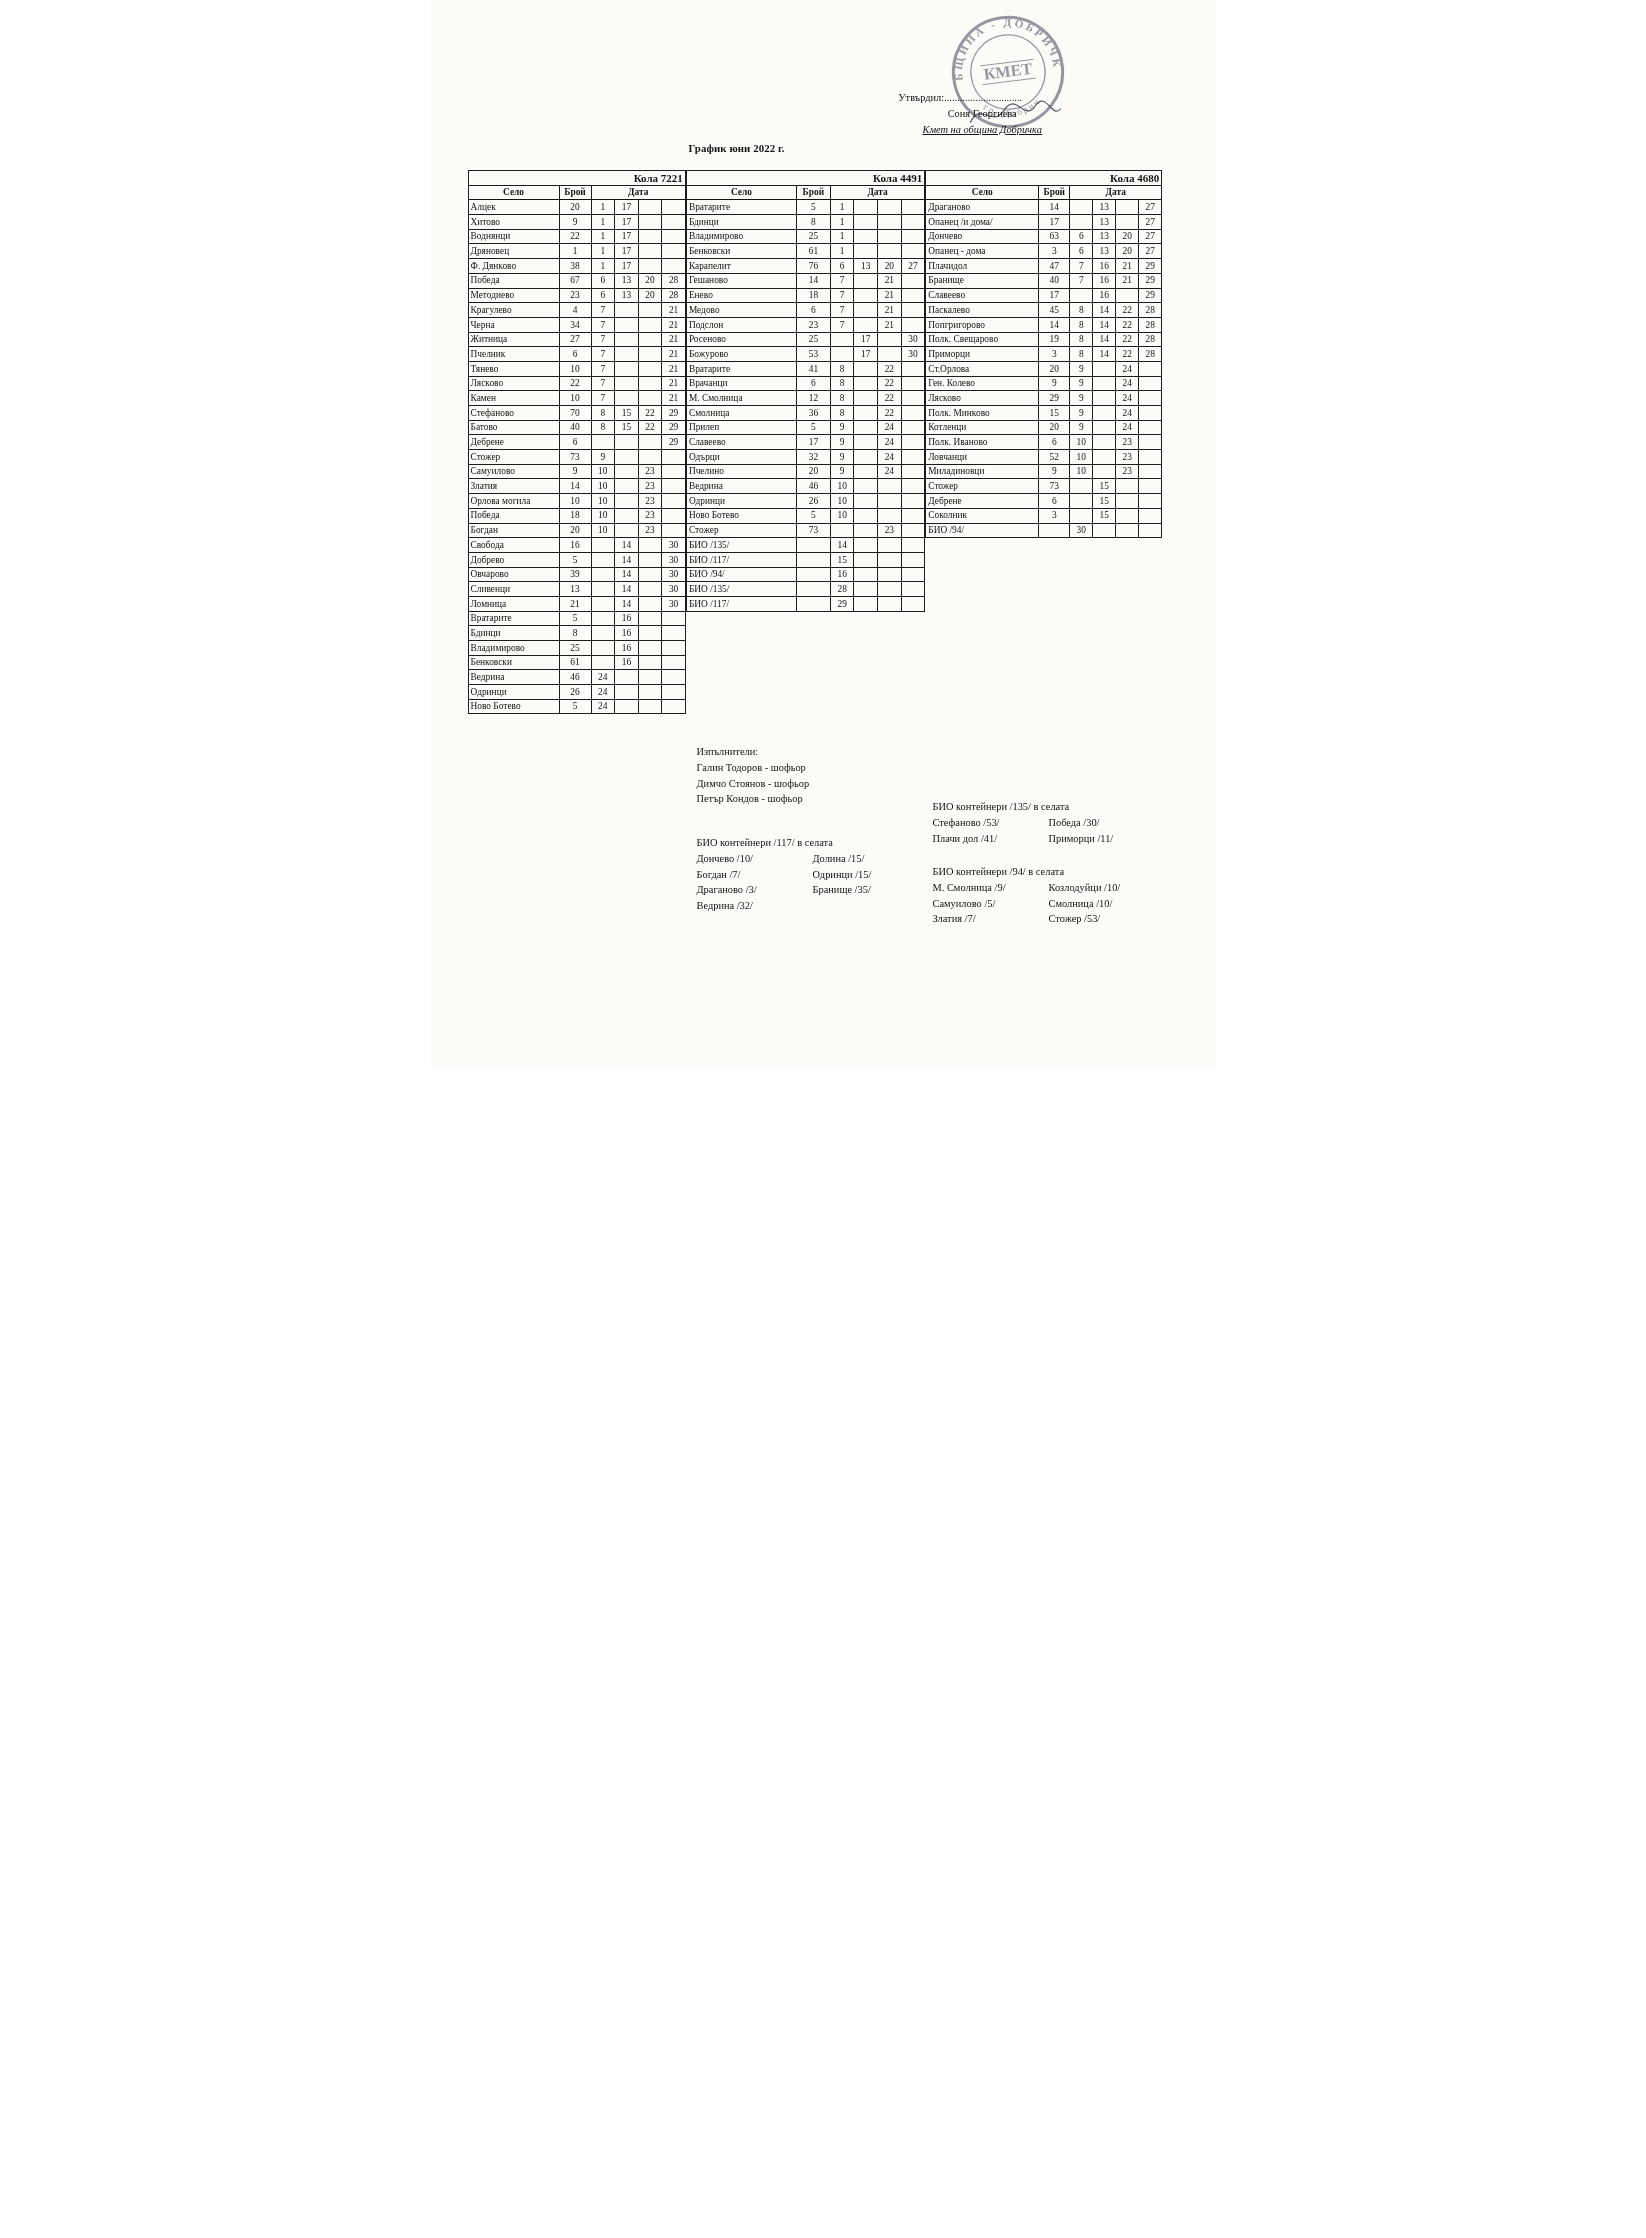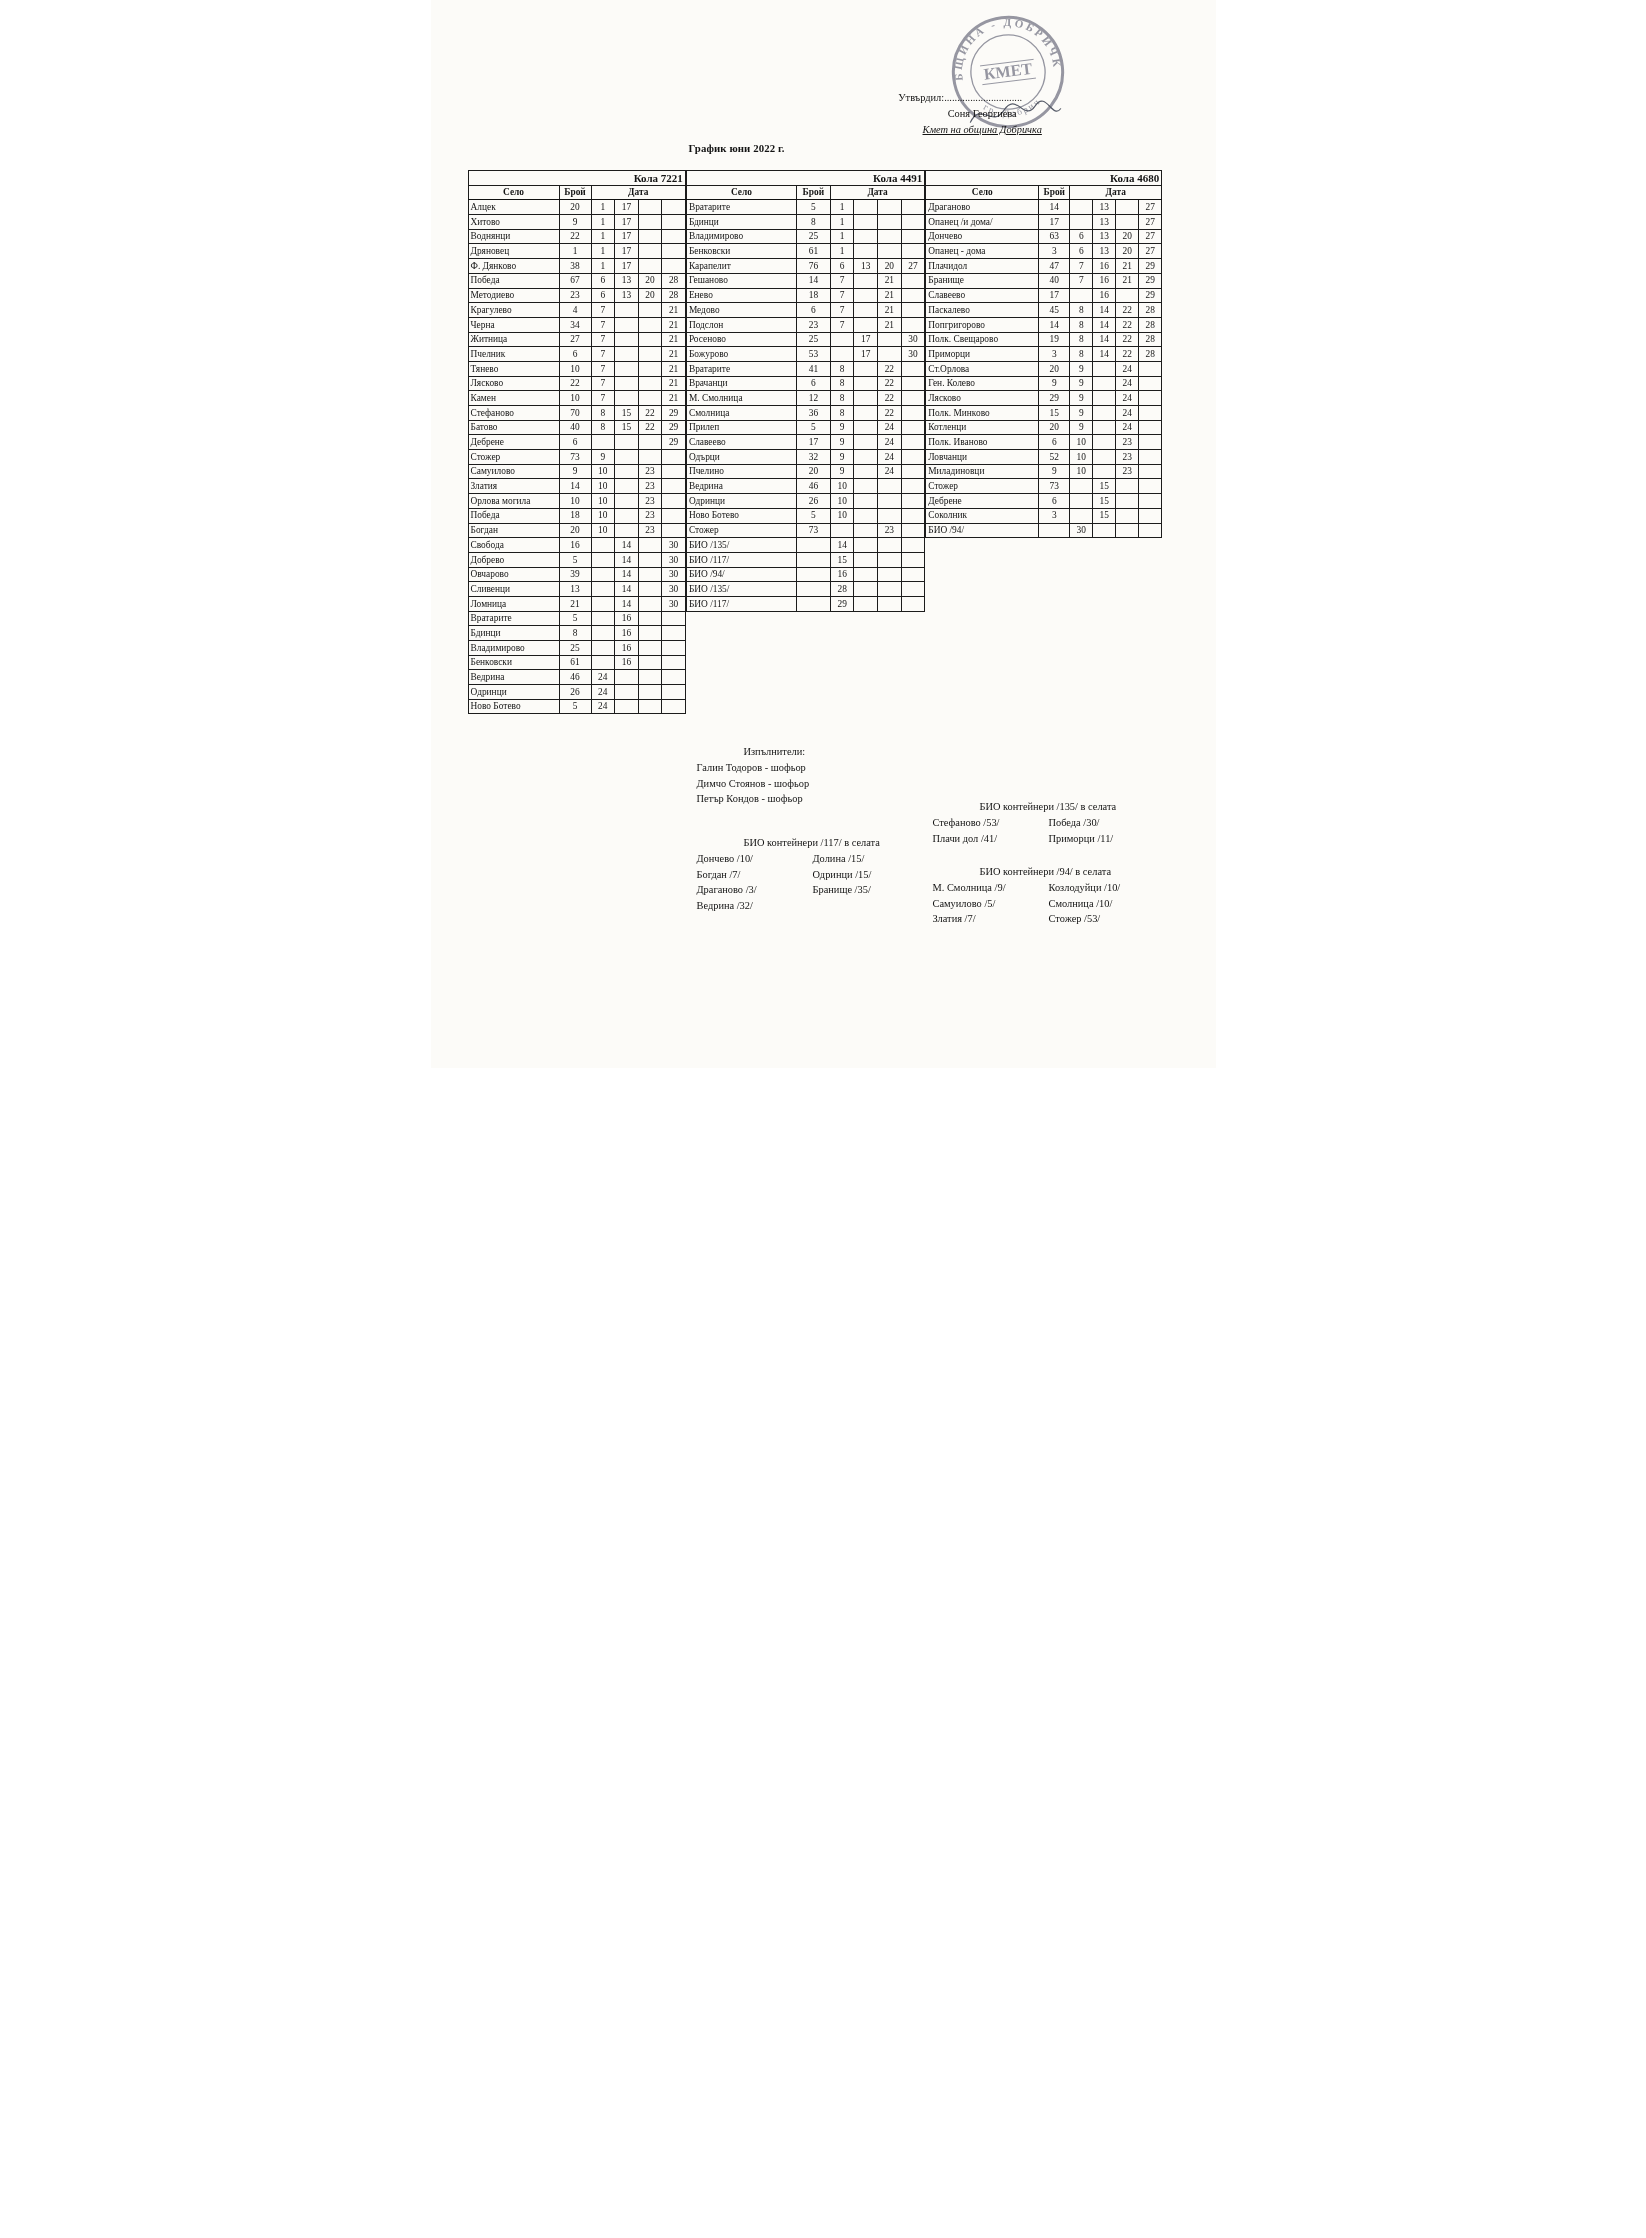--- a/index.html
+++ b/index.html
@@ -50,21 +50,21 @@
     overflow:hidden; white-space:nowrap;
     line-height:1.1;
   }
   .grid .tbl-title { font-weight:bold; text-align:right; font-size:11px;padding-left:24px; }
   .grid thead tr.cols th { font-weight:bold; text-align:center; border-bottom:1.3px solid #111; }
   .grid td.c-selo { text-align:left; }
   .grid td.c-broy, .grid td.c-date { text-align:center; }
 
   
   .block { position:absolute; font-size:10.4px; line-height:15.5px; }
-  .block .block-title { margin-bottom:0.7px;margin-left:47px; }
+  .block .block-title { margin-bottom:0.7px; }
   .blk-executors { left:266px; top:744px; }
   .blk-bio135    { left:502px; top:799px; }
   .blk-bio117    { left:266px; top:835px; }
   .blk-bio94     { left:502px; top:864px; }
   .pair-row span { display:inline-block; min-width:116px; }
 </style>
 </head>
 <body>
 
 <div class="page">

